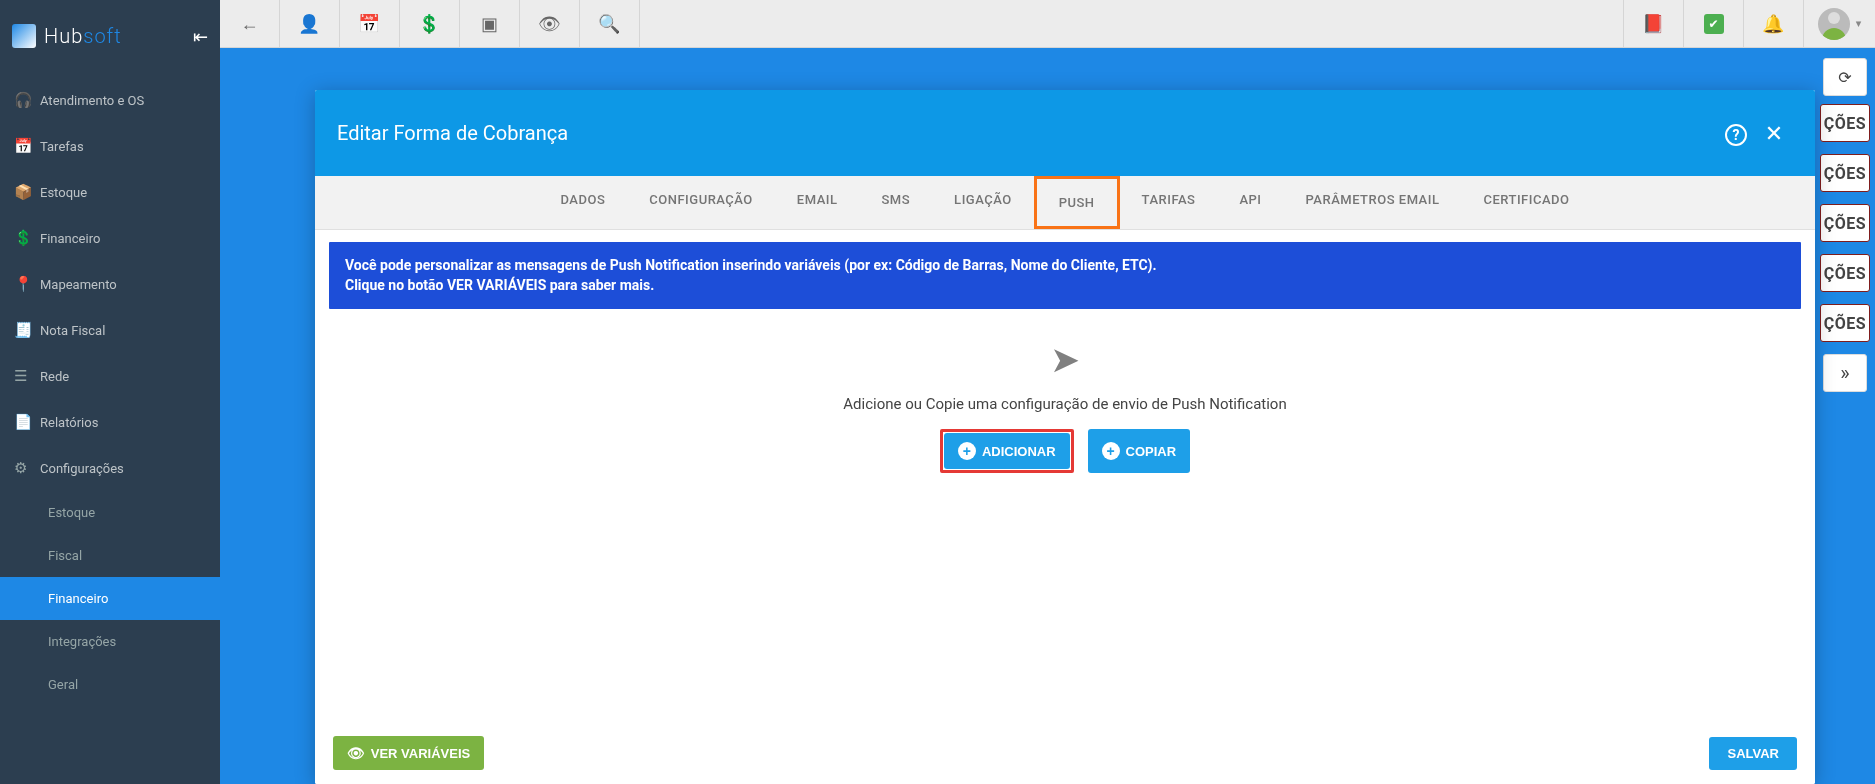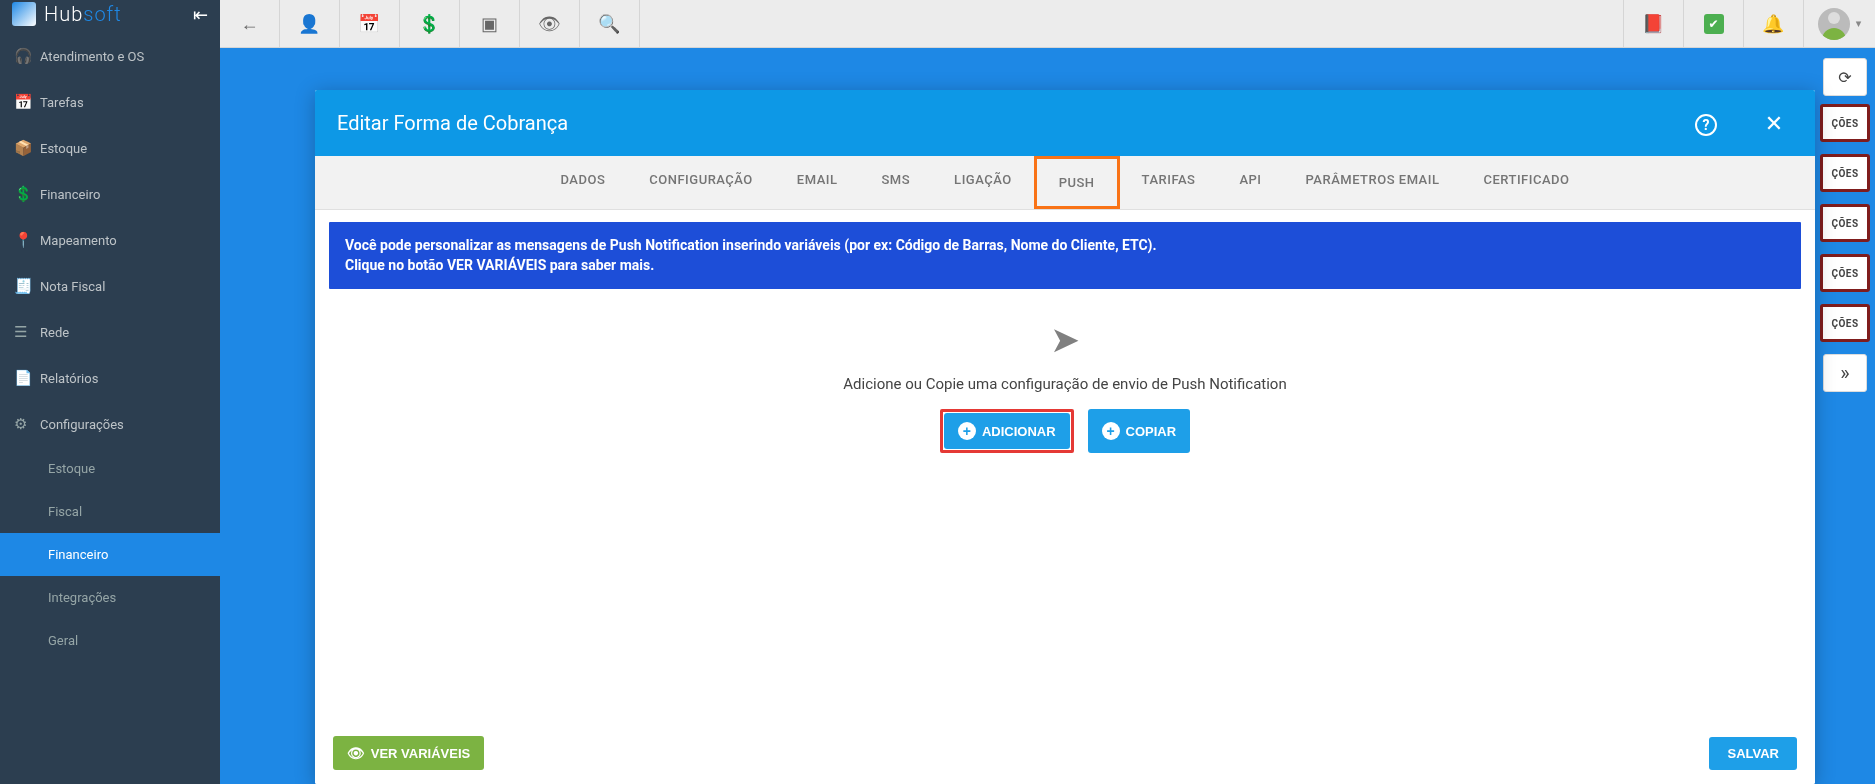--- a/index.html
+++ b/index.html
@@ -1,21 +1,21 @@
 <!DOCTYPE html>
 <html><head>
 <meta charset="utf-8">
 <style>
 * { margin: 0; padding: 0; box-sizing: border-box; }
 body { font-family: -apple-system, BlinkMacSystemFont, "Segoe UI", Roboto, Arial, sans-serif; background: #f5f5f5; overflow: hidden; height: 784px; width: 1875px; }
 .app { display: flex; width: 100%; height: 100%; }
 
 
 .sidebar { width: 220px; background: #2C3E50; color: #fff; flex-shrink: 0; overflow: hidden; }
-.logo { display: flex; align-items: center; padding: 2px 12px; background: #2C3E50; }
+.logo { display: flex; align-items: center; padding: 24px 12px; background: #2C3E50; }
 .logo-img { width: 24px; height: 24px; background: linear-gradient(135deg,#1E88E5,#fff); border-radius: 3px; margin-right: 8px; display:flex;align-items:center;justify-content:center;color:#1E88E5;font-weight:bold;font-size:14px; }
 .logo-text { font-size: 20px; font-weight: 300; letter-spacing: 1px; }
 .logo-text .soft { color: #1E88E5; }
 .logo-collapse { margin-left: auto; color: #fff; font-size: 18px; }
 .nav { padding-top: 5px; }
 .nav-item { display: flex; align-items: center; padding: 14px 14px; color: #bdc3c7; font-size: 13px; cursor: pointer; }
 .nav-item .icon { width: 26px; text-align: left; font-size: 15px; color: #95a5a6; }
 .sub-item { padding: 14px 14px 14px 48px; color: #95a5a6; font-size: 13px; cursor: pointer; }
 .sub-item.active { background: #1E88E5; color: #fff; }
 
@@ -27,26 +27,26 @@
 .topbar-right-btn { width: 60px; height: 48px; display: flex; align-items: center; justify-content: center; color: #666; font-size: 18px; border-left: 1px solid #d5d5d5; cursor: pointer; }
 .avatar { width: 32px; height: 32px; border-radius: 50%; background: #bbb; position: relative; overflow:hidden; }
 .avatar::after { content:""; position:absolute; bottom:-4px; left:4px; right:4px; height:16px; background:#7CB342; border-top-left-radius:16px; border-top-right-radius:16px; }
 .avatar::before { content:""; position:absolute; top:4px; left:10px; width:12px; height:12px; background:#ddd; border-radius:50%; }
 
 .content { flex: 1; background: #1E88E5; position: relative; overflow: hidden; }
 
 
 .refresh-region { position:absolute; right:0; top:0; width:60px; padding:10px 0; }
 .refresh-btn { width:44px; height:38px; margin:0 auto 8px; background:#fff; border:1px solid #ddd; border-radius:3px; display:flex; align-items:center; justify-content:center; color:#444; font-size:16px; cursor:pointer; }
-.coes-btn { width:50px; height:38px; margin:0 auto 12px; background:#fff; border:3px solid #7f1d1d; border-radius:3px; display:flex; align-items:center; justify-content:center; color:#444; font-size:10px; font-weight:bold; cursor:pointer; letter-spacing:0.5px; }
+.coes-btn { width:50px; height:38px; margin:0 auto 12px; background:#fff; border:1px solid #7f1d1d; border-radius:3px; display:flex; align-items:center; justify-content:center; color:#444; font-size:16px; font-weight:bold; cursor:pointer; letter-spacing:0.5px; }
 .more-btn { width:44px; height:38px; margin:0 auto; background:#fff; border:1px solid #ddd; border-radius:3px; display:flex; align-items:center; justify-content:center; color:#444; font-size:20px; cursor:pointer; }
 
 
 .modal { position: absolute; left: 95px; top: 42px; right: 60px; bottom: 0; background: #fff; box-shadow: 0 3px 20px rgba(0,0,0,0.25); border-radius: 2px; display: flex; flex-direction: column; overflow:hidden; }
-.modal-head { background: #0D98E6; color: #fff; padding: 20px 22px; display: flex; align-items: center; gap: 30px; }
+.modal-head { background: #0D98E6; color: #fff; padding: 30px 22px; display: flex; align-items: center; }
 .modal-title { font-size: 20px; font-weight: 400; }
 .modal-head-spacer { flex:1; }
 .modal-head-icon { width: 38px; text-align: center; font-size: 22px; cursor: pointer; }
 
 .tabs { background: #F2F2F2; border-bottom: 1px solid #e0e0e0; display: flex; justify-content: center; padding: 0 20px; text-align: center; }
 .tab { padding: 16px 22px; color: #757575; font-size: 13px; font-weight: 500; letter-spacing: 0.5px; cursor: pointer; border-bottom: 2px solid transparent; }
 .tab.highlighted { border: 3px solid #f97316; }
 
 .modal-body { flex: 1; padding: 12px 14px; overflow: auto; }
 .banner { background: #1d4ed8; color: #fff; padding: 14px 16px; font-size: 14px; font-weight: bold; line-height: 1.4; border-radius:1px; }

